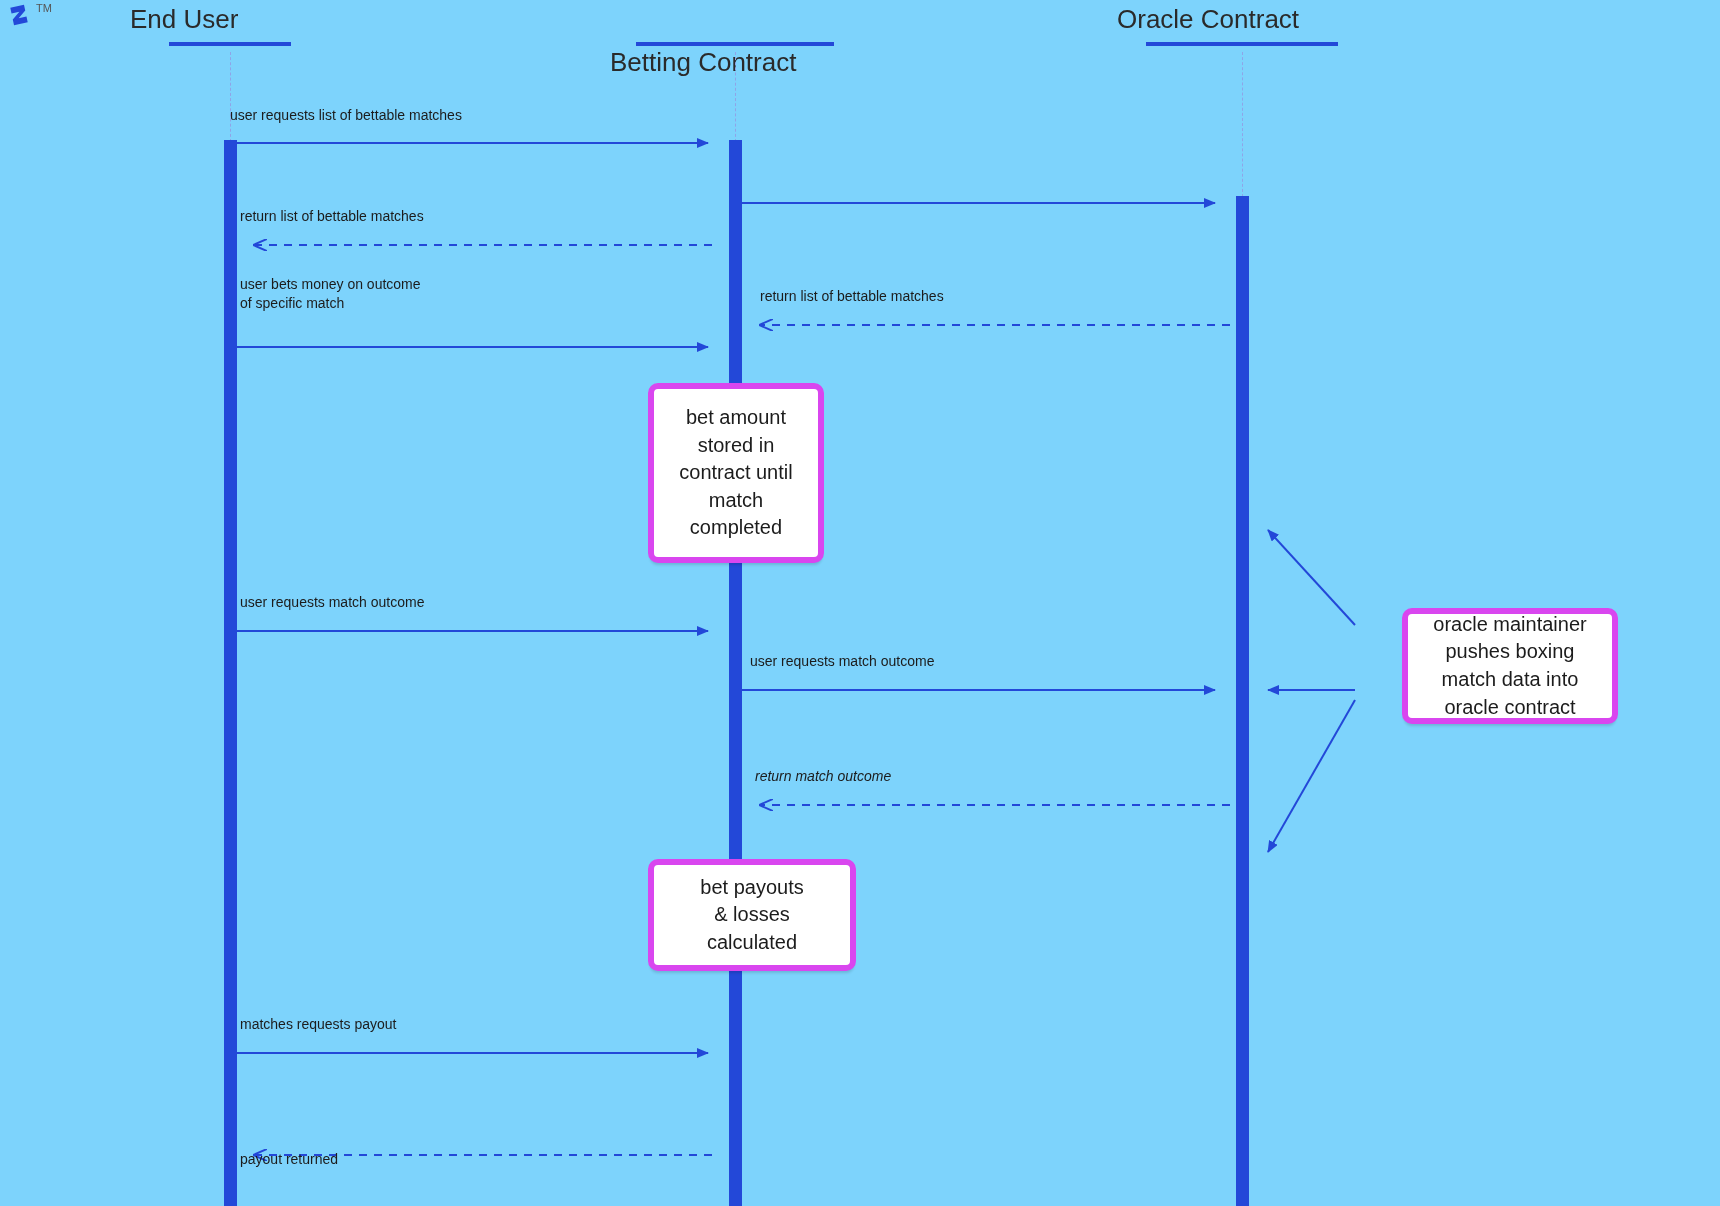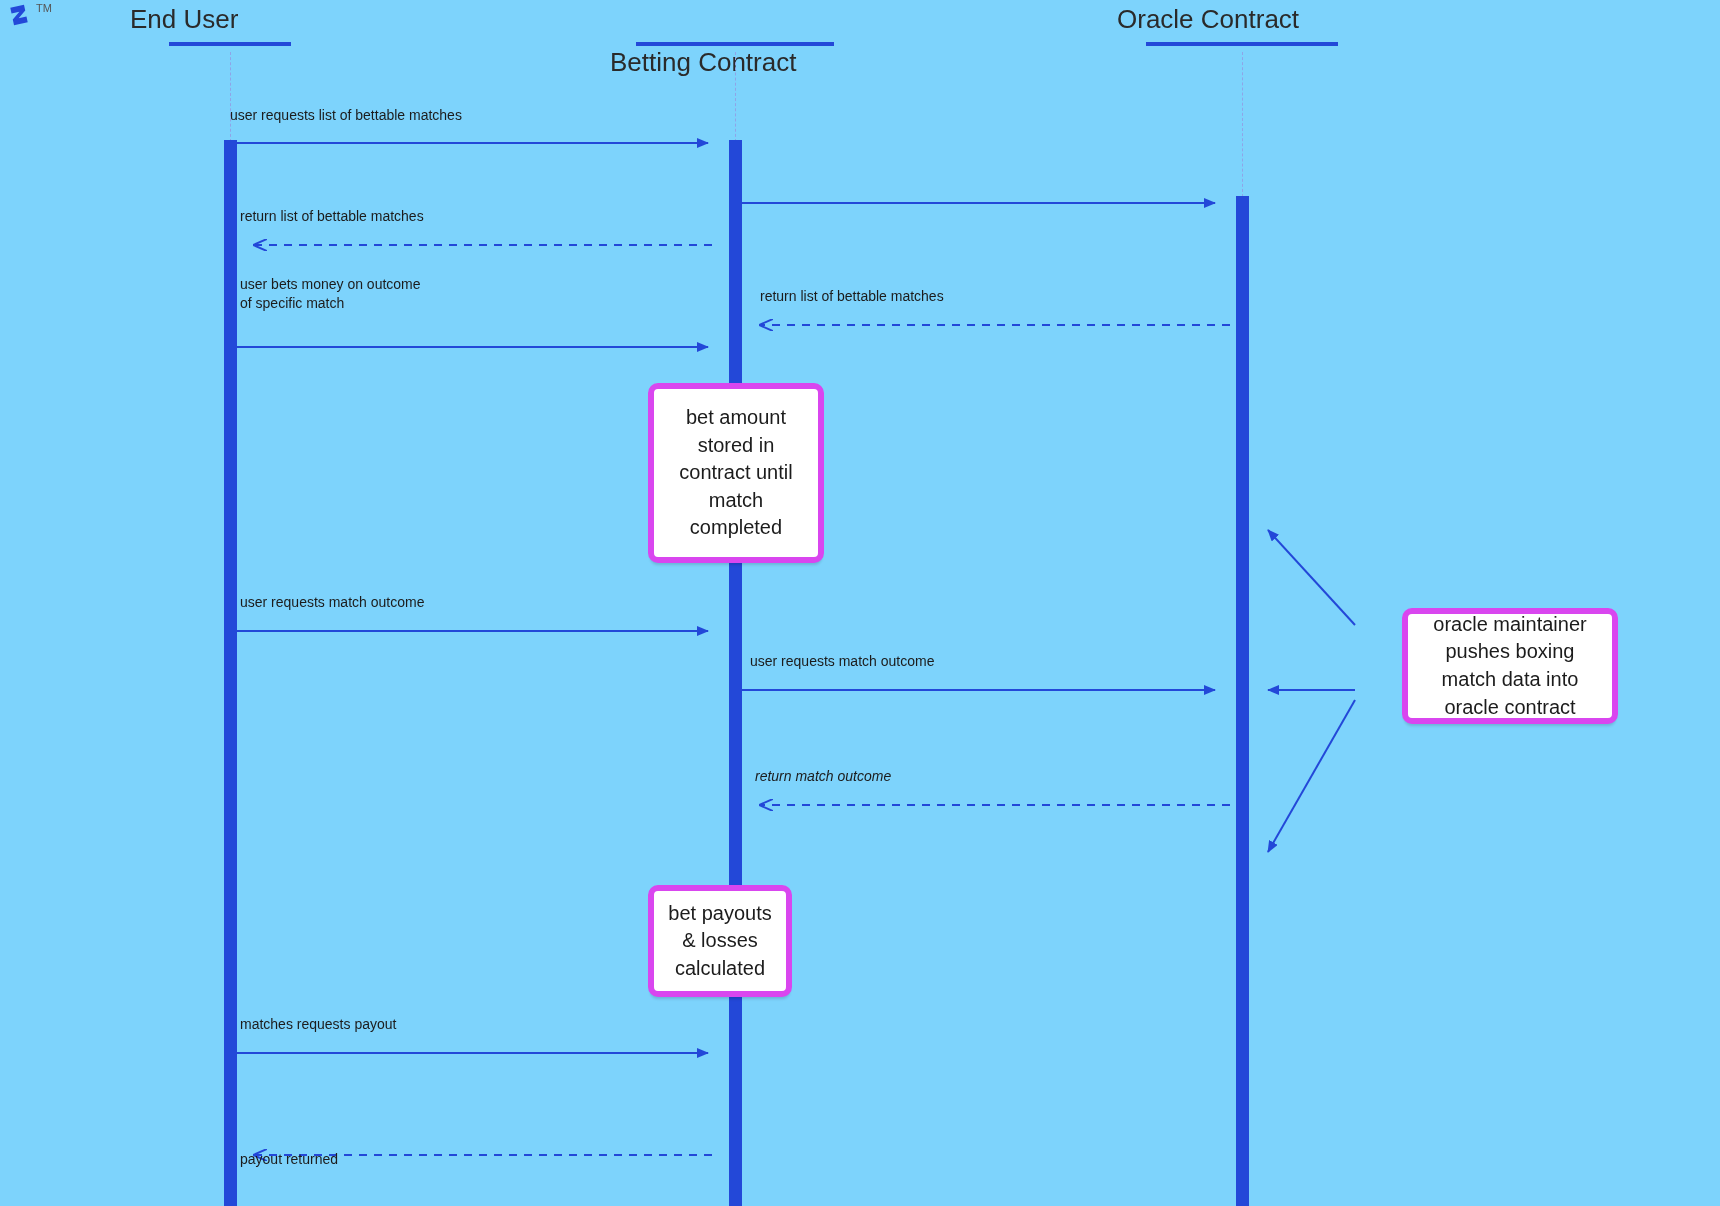--- a/index.html
+++ b/index.html
@@ -153,21 +153,21 @@
   <div class="msg-label" style="left:750px; top:652px; width:470px;">user requests match outcome</div>
   <div class="msg-label" style="left:755px; top:767px; width:470px;font-style:italic;">return match outcome</div>
   <div class="msg-label" style="left:240px; top:1015px; width:470px;">matches requests payout</div>
   <div class="msg-label" style="left:240px; top:1117px; width:470px;margin-top:33px;">payout returned</div>
 
   <div class="note" style="left:648px; top:383px; width:176px; height:180px; white-space:pre-line;">bet amount
 stored in
 contract until
 match
 completed</div>
-  <div class="note" style="left:648px; top:885px; width:144px; height:112px; white-space:pre-line;">bet payouts
+  <div class="note" style="left:648px; top:859px; width:208px; height:112px; white-space:pre-line;">bet payouts
 &amp; losses
 calculated</div>
   <div class="note" style="left:1362px; top:608px; width:216px; height:116px; white-space:pre-line;margin-left:40px;">oracle maintainer
 pushes boxing
 match data into
 oracle contract</div>
 
 </div>
 
 </body></html>

